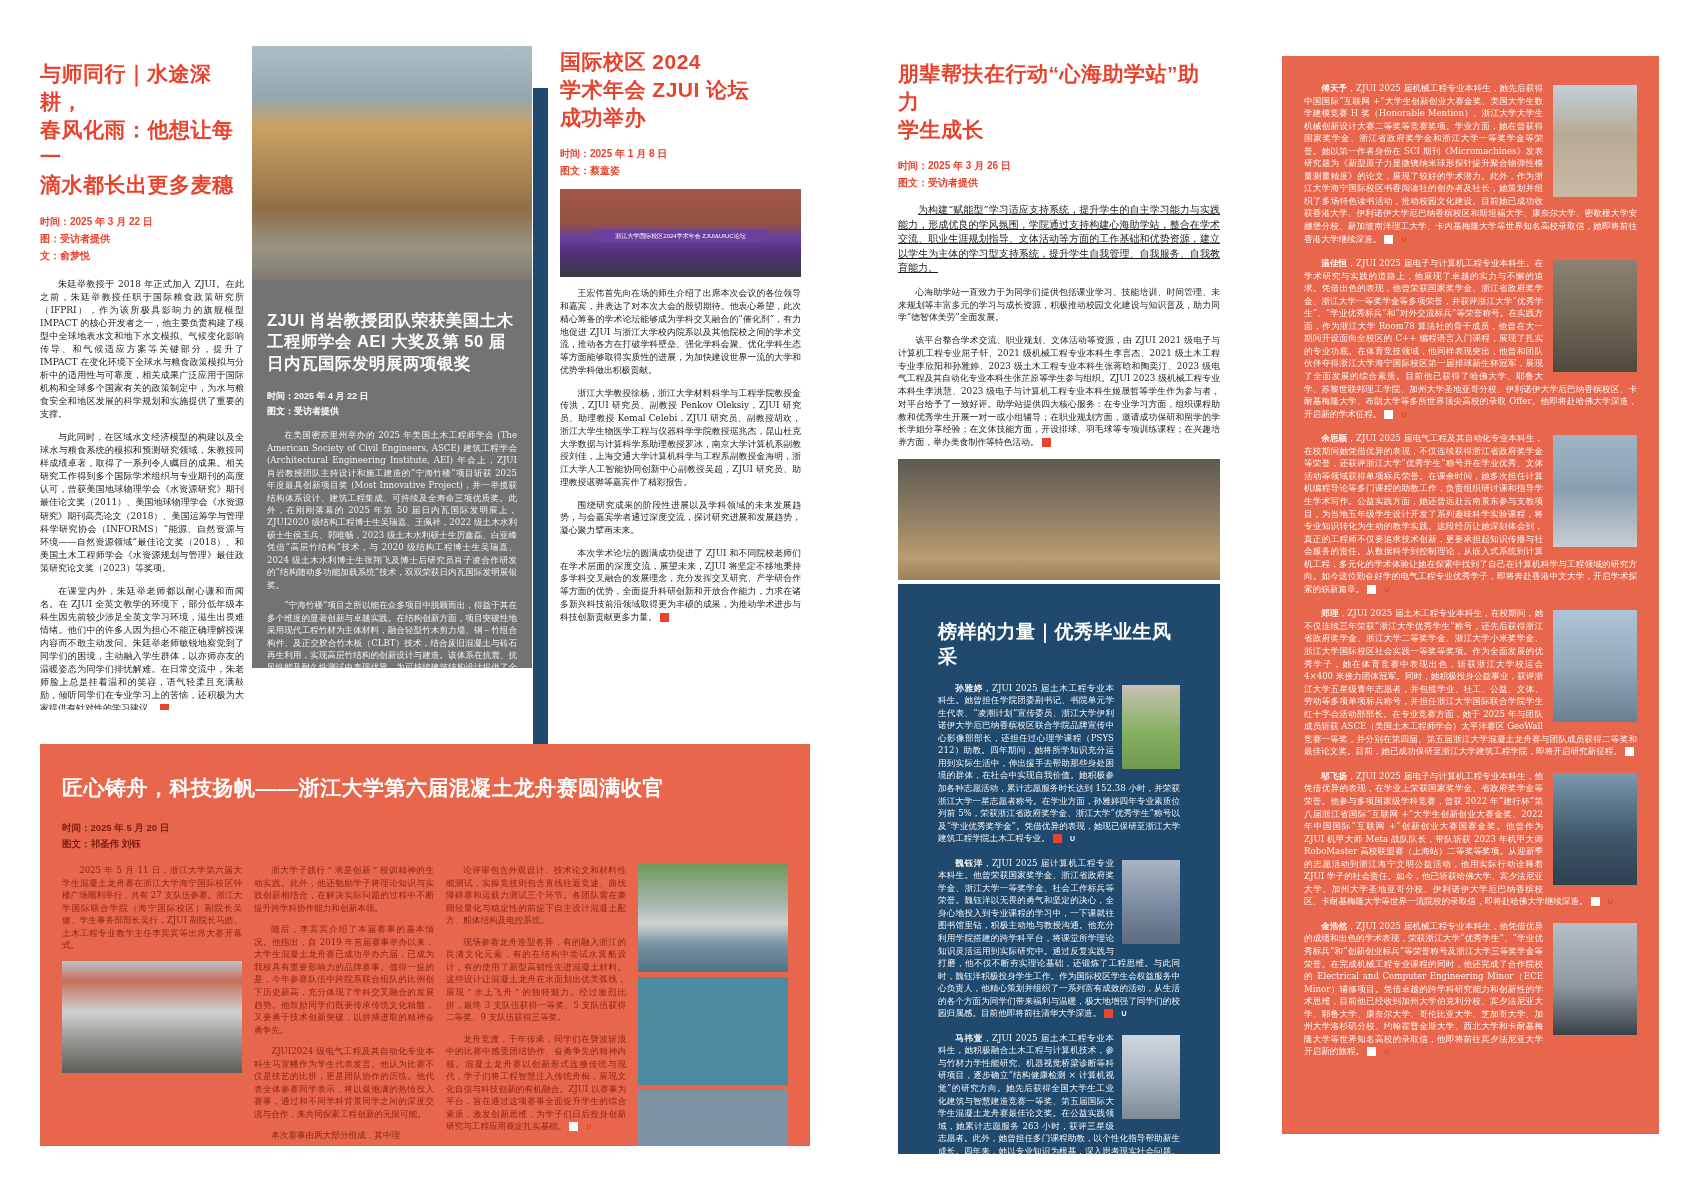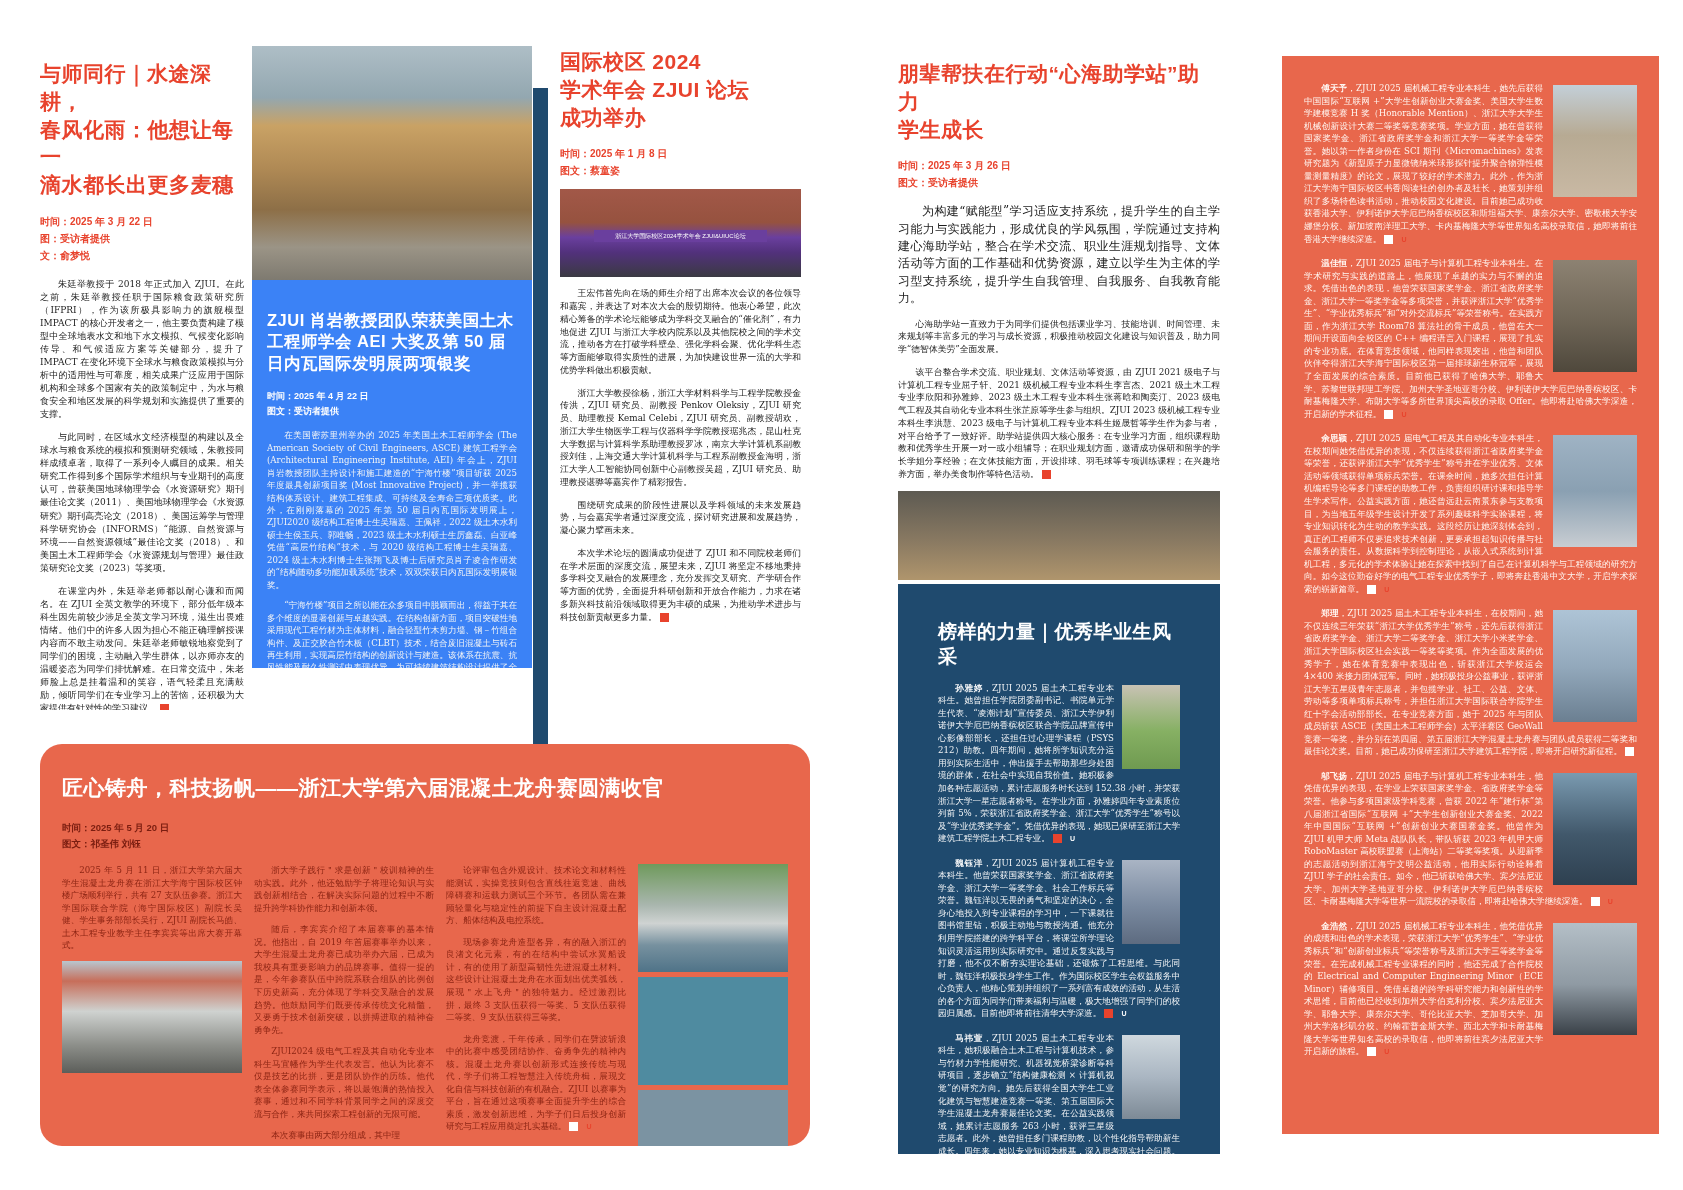--- a/index.html
+++ b/index.html
@@ -13,27 +13,27 @@
   .meta div{font-size:10px;font-weight:bold;color:#e8432d;line-height:1.7;
             font-family:"Liberation Sans", sans-serif;}
   .body p{font-size:9px;line-height:1.45;color:#1c1c1c;text-align:justify;
           text-indent:2em;margin:0 0 10px 0;}
   .ph{background:#b9b2a6;}
   .endmark{display:inline-block;width:9px;height:9px;background:#e8432d;color:#fff;
            font-size:7px;line-height:9px;text-align:center;font-weight:bold;margin-left:3px;
            font-family:"Liberation Sans", sans-serif;}
   .endmark.alt{background:#ffffff;color:#e8432d;}
   
-  .bluebox{background:#3b82f6;padding:16px 15px;}
+  .bluebox{background:#737373;padding:16px 15px;}
   .bluebox .headline{color:#ffffff;font-size:16.5px;white-space:normal;}
   .bluebox .meta div{color:#ffffff;font-size:9px;}
   .bluebox .body{margin-top:10px;}
   .bluebox .body p{color:#f2f4f6;font-size:8.6px;margin-bottom:8px;}
   
-  .orangebox{background:#e8674c;padding:16px 22px;border-radius:22px;}
+  .orangebox{background:#e8674c;padding:16px 22px;}
   .orangebox .headline{color:#ffffff;font-size:21px;}
   .orangebox .meta div{color:#7a1d10;font-size:9.5px;}
   .dragon-grid{display:grid;grid-template-columns:1fr 1fr 1fr 150px;gap:12px;margin-top:12px;}
   .dragon-grid p{font-size:8.6px;line-height:1.46;color:#8c2413;text-align:justify;
                  text-indent:2em;margin:0 0 9px 0;}
   
   .modelsbox{background:#1f4a6e;padding:22px 40px;}
   .modelsbox .headline{color:#ffffff;font-size:19px;white-space:normal;}
   .grad{overflow:hidden;margin-top:12px;}
   .grad p{font-size:8.6px;line-height:1.46;color:#f2f4f6;text-align:justify;
@@ -156,21 +156,21 @@
   </section>
 
   <section class="abs" style="left:898px;top:46px;width:322px;height:534px;overflow:hidden;">
     <h1 class="headline">朋辈帮扶在行动“心海助学站”助力
 学生成长</h1>
     <div class="meta">
       <div>时间：2025 年 3 月 26 日</div>
       <div>图文：受访者提供</div>
     </div>
     <div class="body" style="margin-top:12px;">
-      <p style="font-size:12px;"><span>为构建“赋能型”学习适应支持系统，提升学生的自主学习能力与实践能力，形成优良的学风氛围，学院通过支持构建心海助学站，整合在学术交流、职业生涯规划指导、文体活动等方面的工作基础和优势资源，建立以学生为主体的学习型支持系统，提升学生自我管理、自我服务、自我教育能力。</span></p>
+      <p style="font-size:10px;text-decoration:underline;"><span>为构建“赋能型”学习适应支持系统，提升学生的自主学习能力与实践能力，形成优良的学风氛围，学院通过支持构建心海助学站，整合在学术交流、职业生涯规划指导、文体活动等方面的工作基础和优势资源，建立以学生为主体的学习型支持系统，提升学生自我管理、自我服务、自我教育能力。</span></p>
       <p style="font-size:8.8px;"><span>心海助学站一直致力于为同学们提供包括课业学习、技能培训、时间管理、未来规划等丰富多元的学习与成长资源，积极推动校园文化建设与知识普及，助力同学“德智体美劳”全面发展。</span></p>
       <p style="font-size:8.8px;"><span>该平台整合学术交流、职业规划、文体活动等资源，由 ZJUI 2021 级电子与计算机工程专业屈子轩、2021 级机械工程专业本科生李言杰、2021 级土木工程专业李欣阳和孙雅婷、2023 级土木工程专业本科生张蒋晗和陶奕汀、2023 级电气工程及其自动化专业本科生张芷原等学生参与组织。ZJUI 2023 级机械工程专业本科生李洪慧、2023 级电子与计算机工程专业本科生姬晟哲等学生作为参与者，对平台给予了一致好评。助学站提供四大核心服务：在专业学习方面，组织课程助教和优秀学生开展一对一或小组辅导；在职业规划方面，邀请成功保研和留学的学长学姐分享经验；在文体技能方面，开设排球、羽毛球等专项训练课程；在兴趣培养方面，举办美食制作等特色活动。</span><span class="endmark">U</span></p>
     </div>
     <div class="ph ph-desk" style="width:100%;height:170px;"></div>
   </section>
 
   <section class="abs modelsbox" style="left:898px;top:584px;width:322px;height:570px;overflow:hidden;">
     <h1 class="headline">榜样的力量｜优秀毕业生风采</h1>
     <div class="grad">
       <div class="gph ph ph-sun"></div>

